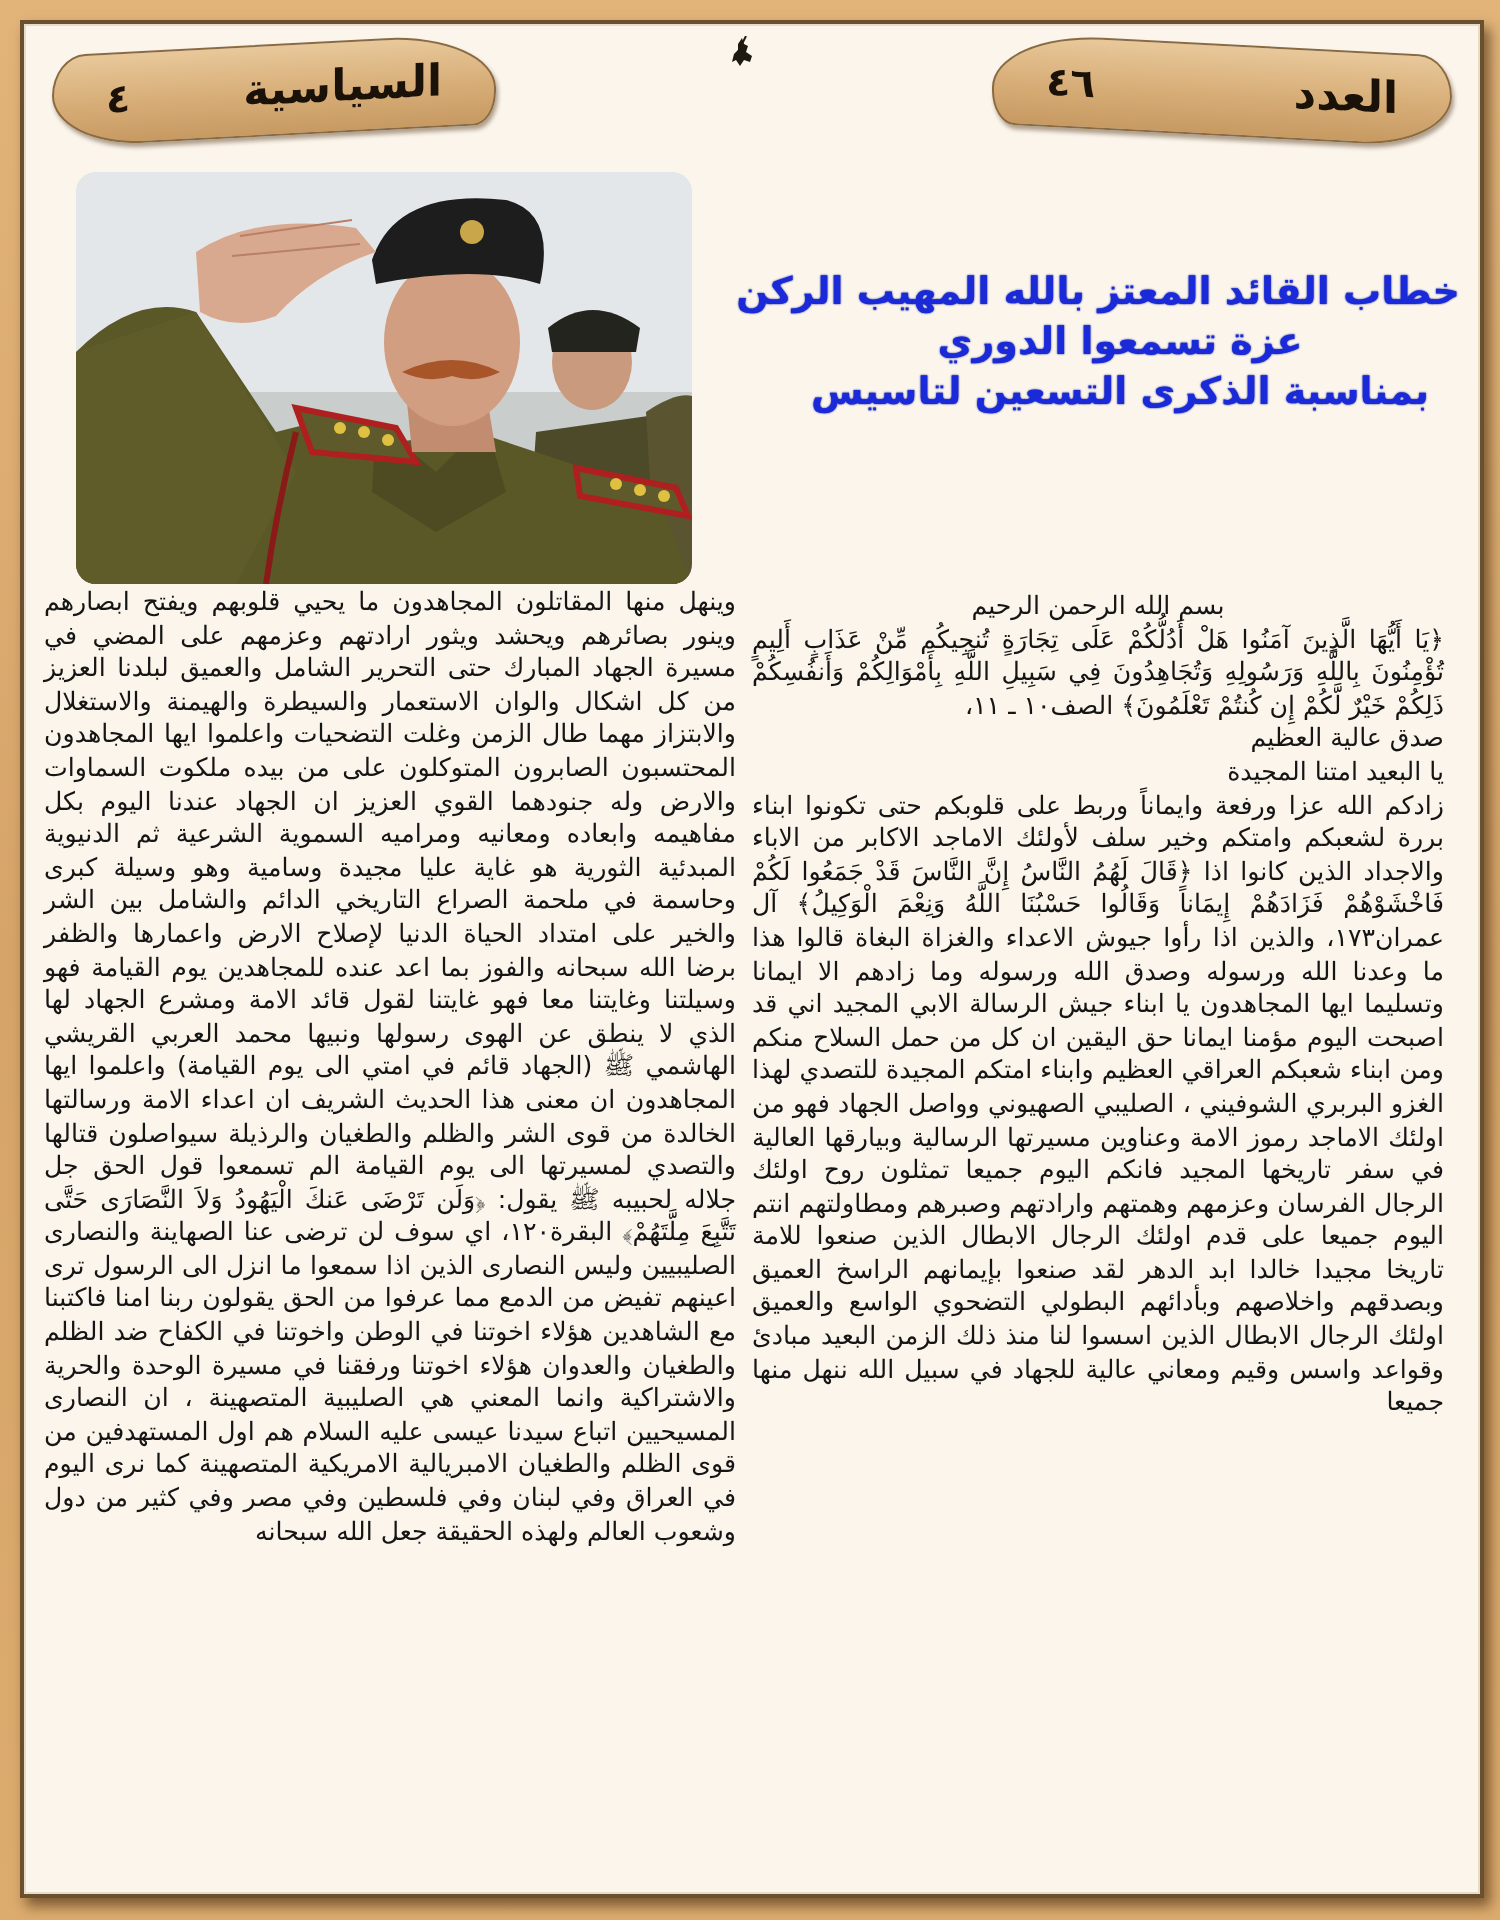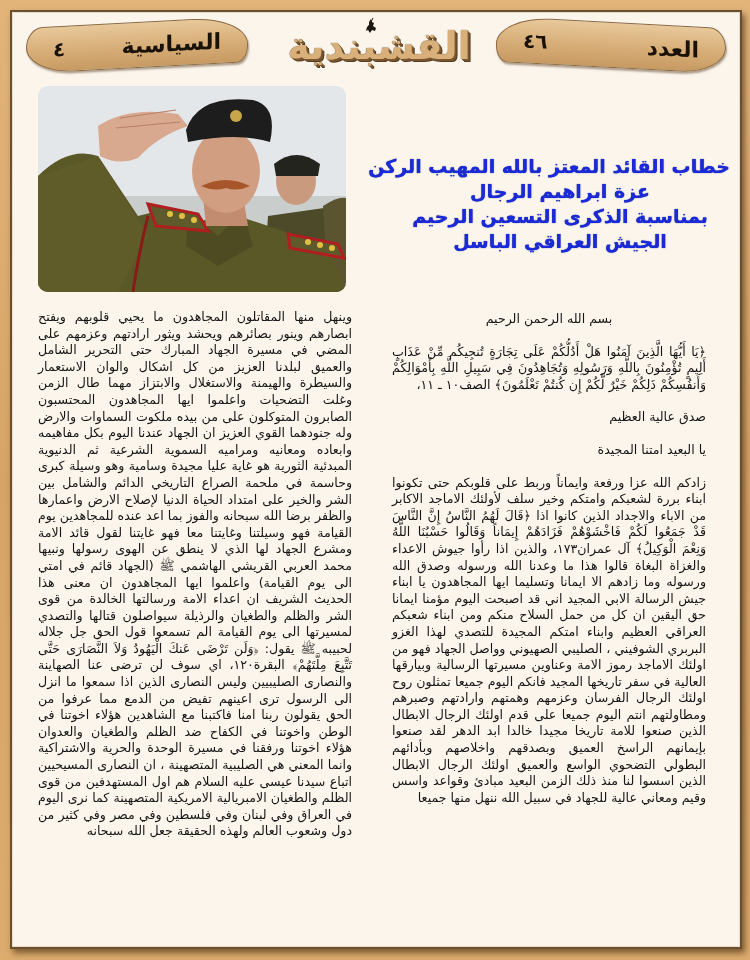--- a/index.html
+++ b/index.html
@@ -41,60 +41,58 @@
   }
   .logo .rider {
     position: absolute; left: 90px; top: 0px; width: 14px; height: 18px;
   }
   
   .headline {
     position: absolute; left: 378px; top: 122px; width: 340px;
     text-align: center; direction: rtl;
     color: #1a2ad8; font-weight: bold; font-size: 19px; line-height: 25px;
     text-shadow: 0 0 1px #0a1590;
-    margin-top: 20px;
   }
   .headline div { white-space: nowrap; }
   
   .photo {
     position: absolute; left: 26px; top: 74px; width: 308px; height: 206px;
     border-radius: 10px; overflow: hidden;
     background: linear-gradient(180deg, #e9ecef 0%, #dfe3e6 55%, #b9bfb8 100%);
   }
   
   .col {
     position: absolute; top: 283px; width: 346px;
     direction: rtl; text-align: justify;
     font-family: "DejaVu Sans", sans-serif; font-size: 12.6px; line-height: 16.6px;
     color: #151515;
   }
   .col.right { left: 364px; }
   .col.left { left: 10px; top: 281px; }
-  .col p { margin: 16px; }
+  .col p { margin: 0; }
   .center { text-align: left; text-align-last: center; }
   .quran { }
 </style>
 </head>
 <body>
 
 <div class="frame">
   <div class="page">
 
     <div class="masthead">
       <div class="ribbon left">
         <span>السياسية</span>
         <span class="num">٤</span>
       </div>
 
       <div class="logo">
         <svg class="rider" viewBox="0 0 14 18">
           <path d="M7 1 L8 4 L10 5 L9 8 L12 10 L11 13 L8 12 L6 15 L4 12 L2 13 L3 9 L5 7 L5 4 Z" fill="#1e1a12"></path>
           <line x1="9" y1="0" x2="5" y2="8" stroke="#1e1a12" stroke-width="1"></line>
         </svg>
-        <span>القشبندية</span>
       </div>
 
       <div class="ribbon right">
         <span>العدد</span>
         <span class="num">٤٦</span>
       </div>
     </div>
 
     <div class="photo">
       <svg width="308" height="206" viewBox="0 0 308 206">
@@ -132,23 +130,22 @@
         <circle cx="198" cy="30" r="6" fill="#c9a64a"></circle>
 
         <path d="M60 40 Q90 20 140 28 L150 40 Q120 50 100 72 Q80 80 62 70 Z" fill="#d8a98e"></path>
         <path d="M82 32 L138 24" stroke="#b88066" stroke-width="1"></path>
         <path d="M78 42 L142 36" stroke="#b88066" stroke-width="1"></path>
       </svg>
     </div>
 
     <div class="headline">
       <div>خطاب القائد المعتز بالله المهيب الركن</div>
-      <div>عزة ابراهيم الرجال</div>
-      <div>بمناسبة الذكرى التسعين الرحيم</div>
-      <div>الجيش العراقي الباسل</div>
+      <div>عزة تسمعوا الدوري</div>
+      <div>بمناسبة الذكرى التسعين لتاسيس</div>
     </div>
 
     <div class="col right">
       <p class="center">بسم الله الرحمن الرحيم</p>
       <p class="quran">﴿يَا أَيُّهَا الَّذِينَ آمَنُوا هَلْ أَدُلُّكُمْ عَلَى تِجَارَةٍ تُنجِيكُم مِّنْ عَذَابٍ أَلِيمٍ تُؤْمِنُونَ بِاللَّهِ وَرَسُولِهِ وَتُجَاهِدُونَ فِي سَبِيلِ اللَّهِ بِأَمْوَالِكُمْ وَأَنفُسِكُمْ ذَلِكُمْ خَيْرٌ لَّكُمْ إِن كُنتُمْ تَعْلَمُونَ﴾ الصف١٠ ـ ١١،</p>
       <p>صدق عالية العظيم</p>
       <p>يا البعيد امتنا المجيدة</p>
       <p>زادكم الله عزا ورفعة وايماناً وربط على قلوبكم حتى تكونوا ابناء بررة لشعبكم وامتكم وخير سلف لأولئك الاماجد الاكابر من الاباء والاجداد الذين كانوا اذا ﴿قَالَ لَهُمُ النَّاسُ إِنَّ النَّاسَ قَدْ جَمَعُوا لَكُمْ فَاخْشَوْهُمْ فَزَادَهُمْ إِيمَاناً وَقَالُوا حَسْبُنَا اللَّهُ وَنِعْمَ الْوَكِيلُ﴾ آل عمران١٧٣، والذين اذا رأوا جيوش الاعداء والغزاة البغاة قالوا هذا ما وعدنا الله ورسوله وصدق الله ورسوله وما زادهم الا ايمانا وتسليما ايها المجاهدون يا ابناء جيش الرسالة الابي المجيد اني قد اصبحت اليوم مؤمنا ايمانا حق اليقين ان كل من حمل السلاح منكم ومن ابناء شعبكم العراقي العظيم وابناء امتكم المجيدة للتصدي لهذا الغزو البربري الشوفيني ، الصليبي الصهيوني وواصل الجهاد فهو من اولئك الاماجد رموز الامة وعناوين مسيرتها الرسالية وبيارقها العالية في سفر تاريخها المجيد فانكم اليوم جميعا تمثلون روح اولئك الرجال الفرسان وعزمهم وهمتهم وارادتهم وصبرهم ومطاولتهم انتم اليوم جميعا على قدم اولئك الرجال الابطال الذين صنعوا للامة تاريخا مجيدا خالدا ابد الدهر لقد صنعوا بإيمانهم الراسخ العميق وبصدقهم واخلاصهم وبأدائهم البطولي التضحوي الواسع والعميق اولئك الرجال الابطال الذين اسسوا لنا منذ ذلك الزمن البعيد مبادئ وقواعد واسس وقيم ومعاني عالية للجهاد في سبيل الله ننهل منها جميعا</p>
     </div>
 

